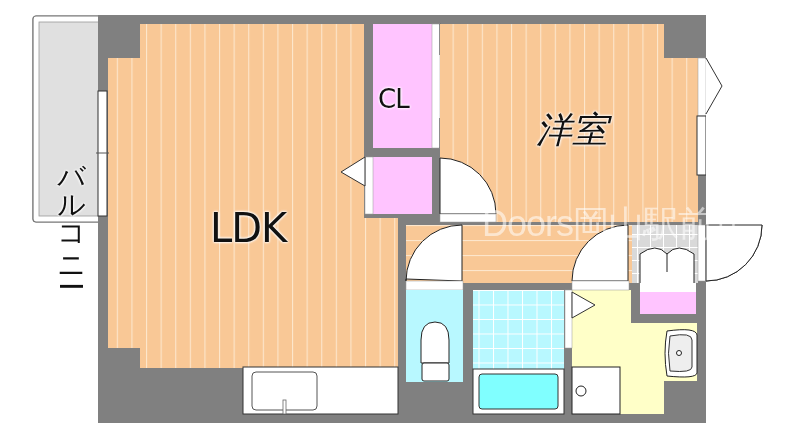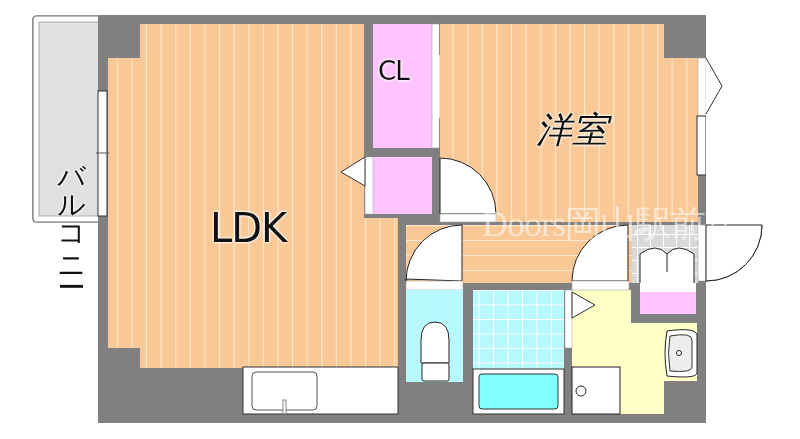--- a/index.html
+++ b/index.html
@@ -1,23 +1,23 @@
 <!DOCTYPE html>
 <html><head>
 <meta charset="utf-8">
 <style>
   html, body { margin: 0; padding: 0; background: #ffffff; }
   body { width: 800px; height: 439px; position: relative; overflow: hidden; font-family: "DejaVu Sans", sans-serif; }
   #plan { position: absolute; left: 0; top: 0; width: 800px; height: 439px; }
   .label { position: absolute; color: #111; font-family: "DejaVu Sans", sans-serif; text-shadow: 0 0 3px #fff, 0 0 3px #fff, 0 0 2px #fff; white-space: nowrap; }
   .label-ldk { left: 210px; top: 205px; font-size: 40px; letter-spacing: -1px; }
-  .label-cl { left: 378px; top: 56px; font-size: 26px; letter-spacing: -1px; }
+  .label-cl { left: 378px; top: 84px; font-size: 26px; letter-spacing: -1px; }
   .label-yoshitsu { left: 536px; top: 106px; font-size: 36px; font-style: italic; }
   .label-balcony { left: 52px; top: 145px; font-size: 28px; width: 34px; line-height: 30px; writing-mode: vertical-rl; text-orientation: upright; }
-  .watermark { position: absolute; left: 482px; top: 200px; font-size: 36px; color: rgba(255,255,255,0.55); font-family: Liberation Serif, serif; letter-spacing: -1px; }
+  .watermark { position: absolute; left: 482px; top: 200px; font-size: 36px; color: rgba(255,255,255,0.55); font-family: Liberation Sans, sans-serif; letter-spacing: -1px; }
 </style>
 </head>
 <body>
 
 <svg id="plan" viewBox="0 0 800 439" xmlns="http://www.w3.org/2000/svg">
   <defs>
     <pattern id="woodV" width="14.6" height="10" patternUnits="userSpaceOnUse">
       <rect width="14.6" height="10" fill="#f9c896"></rect>
       <line x1="0.5" y1="0" x2="0.5" y2="10" stroke="#fde6cc" stroke-width="1.2"></line>
     </pattern>

